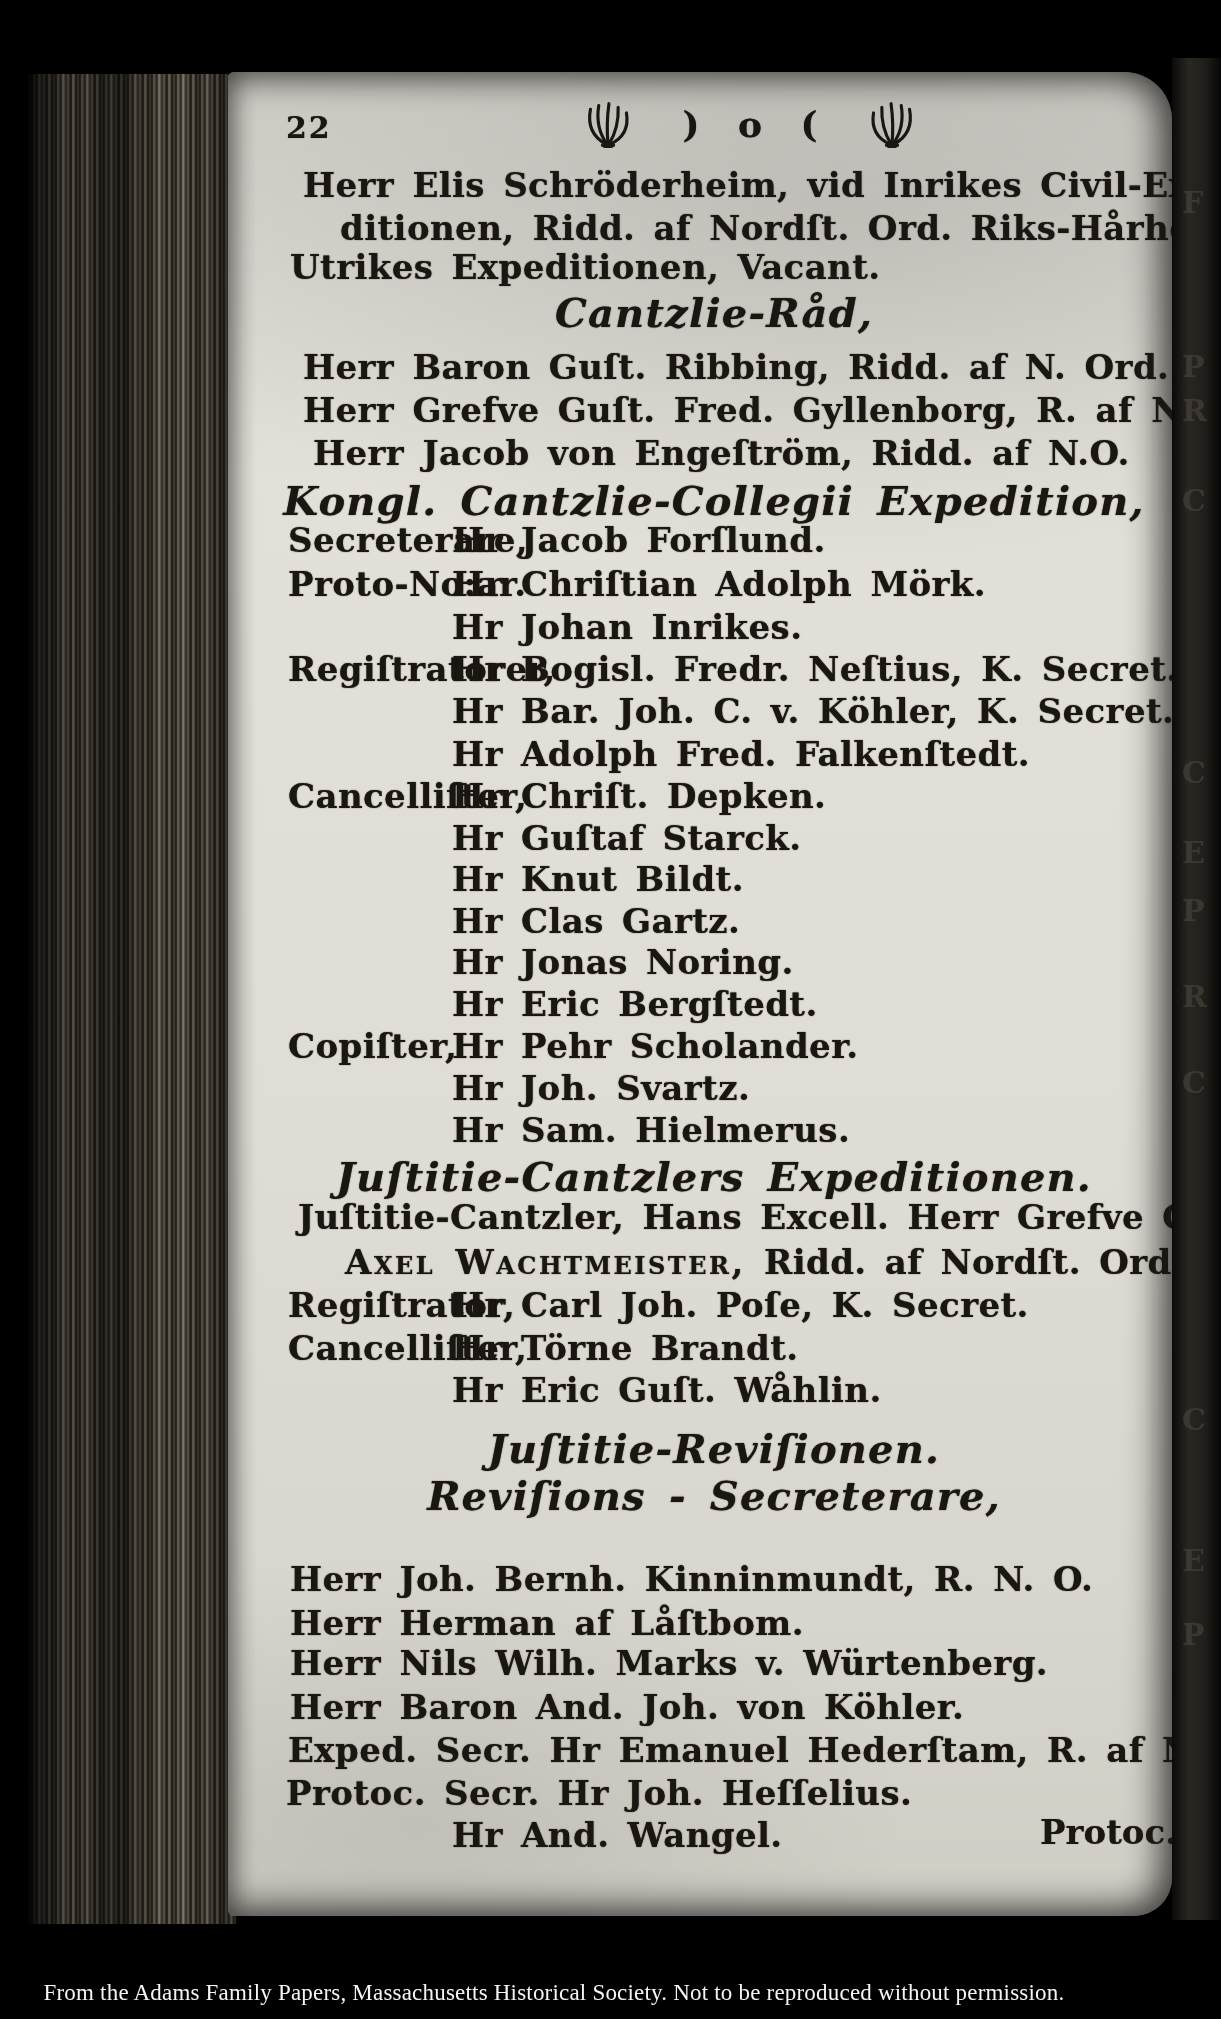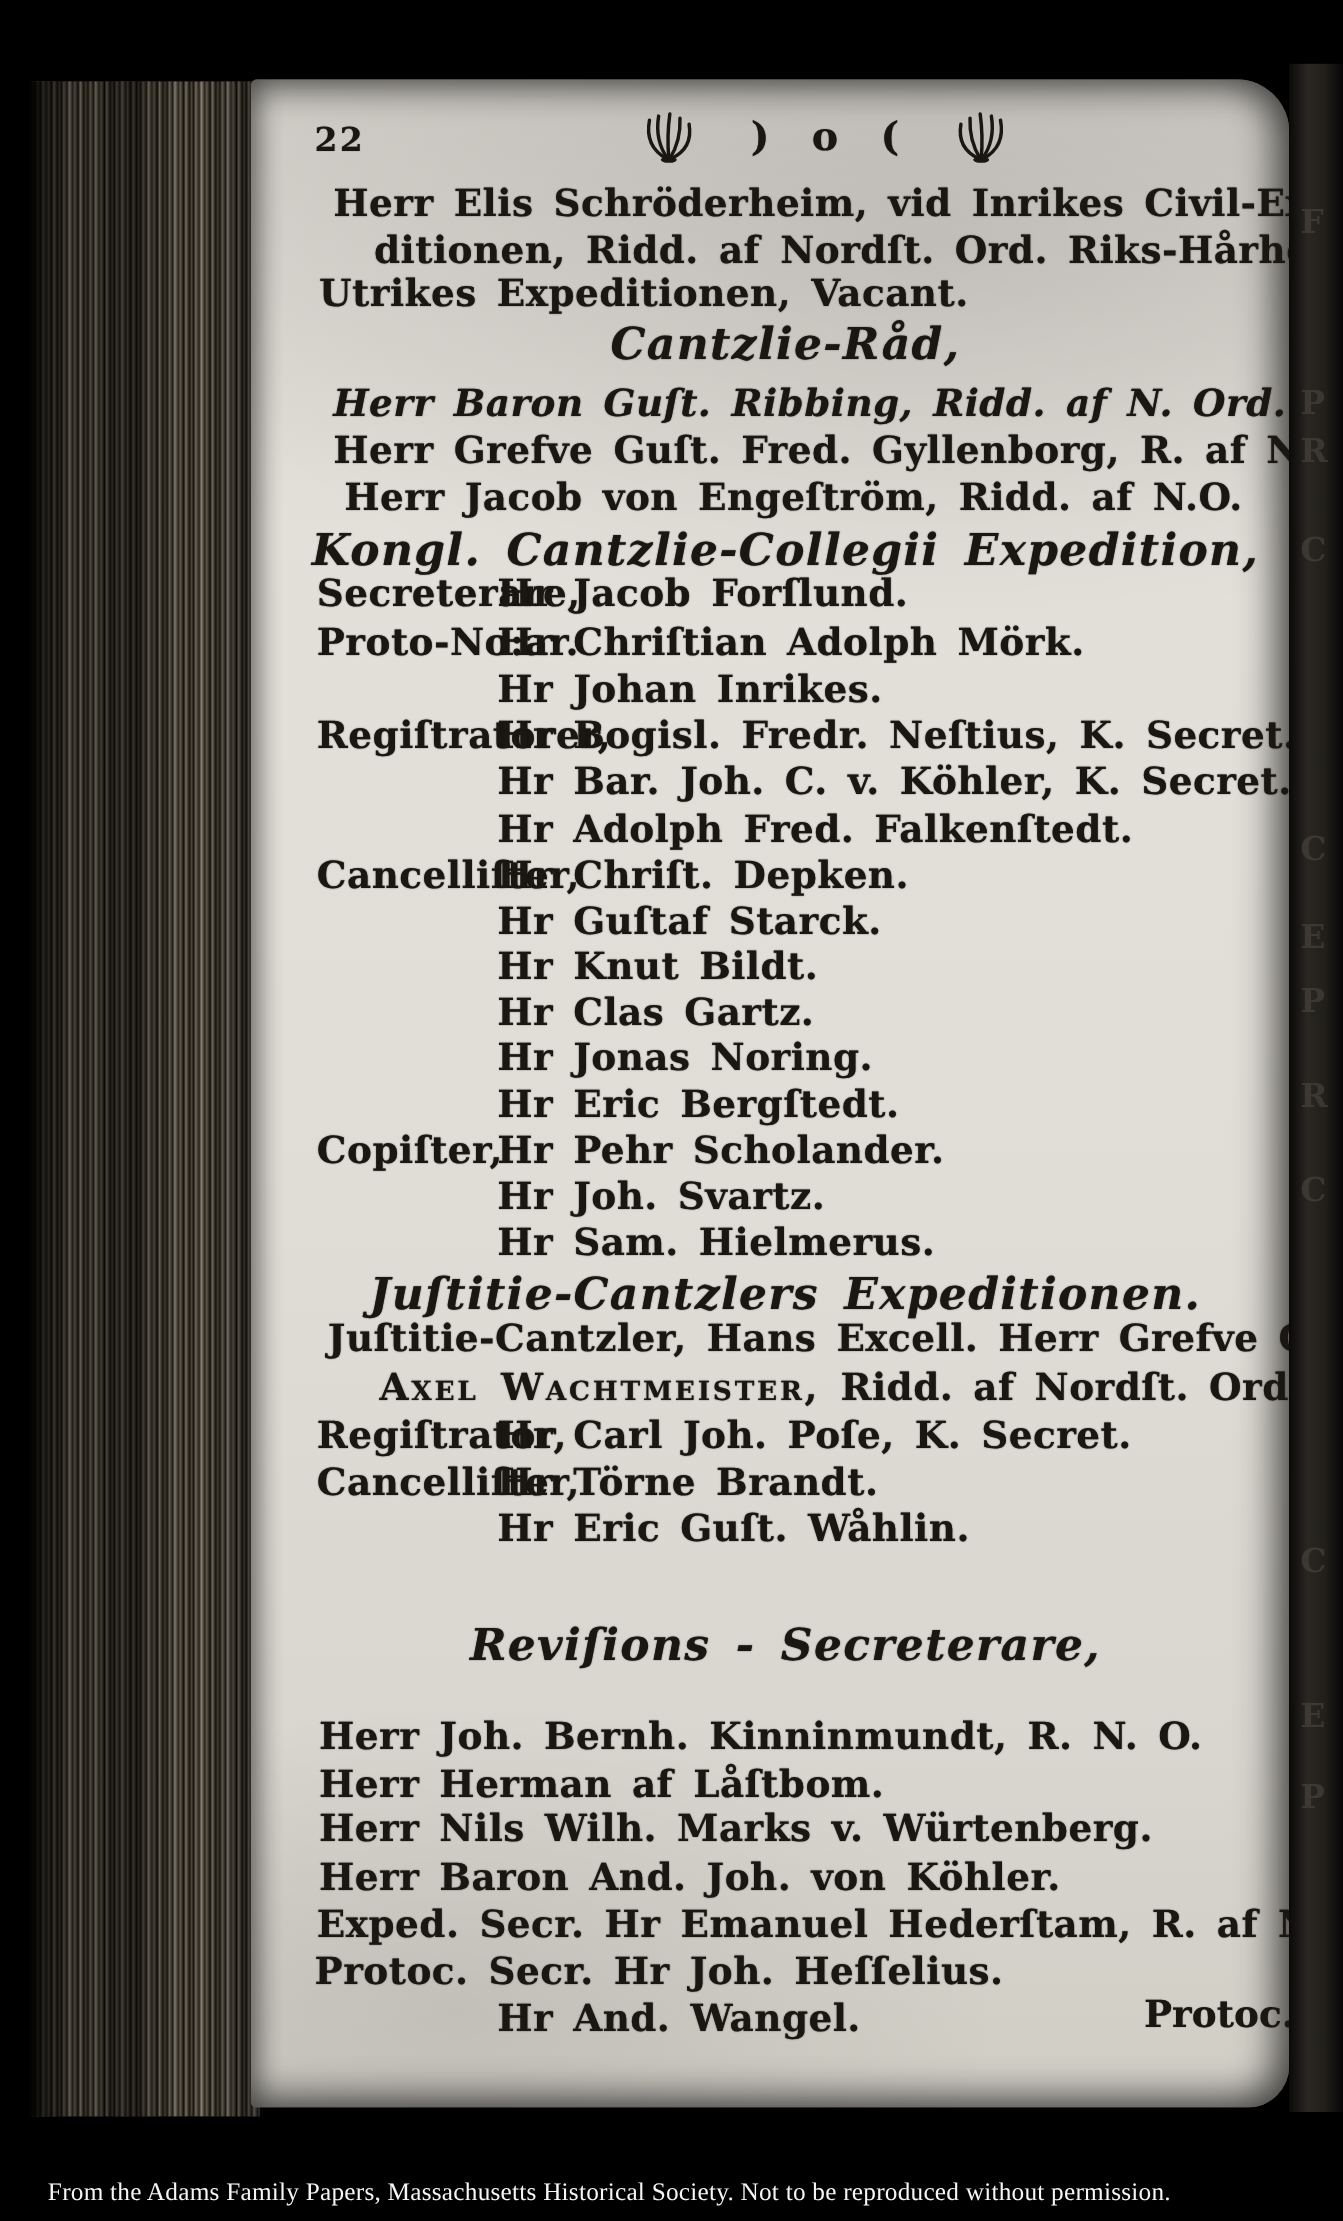--- a/index.html
+++ b/index.html
@@ -92,21 +92,21 @@
 <div class="stage">
 
   <div class="book-edge"></div>
 
   <div class="page">
 
   <div class="ln" style="top: 96px; left: 75px;">Herr Elis Schröderheim, vid Inrikes Civil-Expe-</div>
       <div class="ln" style="top: 139px; left: 112px;">ditionen, Ridd. af Nordſt. Ord. Riks-Hårhold,</div>
       <div class="ln" style="top: 178px; left: 62px;">Utrikes Expeditionen, Vacant.</div>
       <div class="ln heading" style="top: 220px; left: 26px;">Cantzlie-Råd,</div>
-      <div class="ln" style="top: 278px; left: 75px; font-style: italic;">Herr Baron Guſt. Ribbing, Ridd. af N. Ord.</div>
+      <div class="ln" style="top: 278px; left: 75px;">Herr Baron Guſt. Ribbing, Ridd. af N. Ord.</div>
       <div class="ln" style="top: 321px; left: 75px;">Herr Grefve Guſt. Fred. Gyllenborg, R. af N.O.</div>
       <div class="ln" style="top: 364px; left: 85px;">Herr Jacob von Engeſtröm, Ridd. af N.O.</div>
       <div class="ln heading" style="top: 408px; left: 26px;">Kongl. Cantzlie-Collegii Expedition,</div>
       <div class="ln" style="top: 451px; left: 60px;"><span>Secreterare,</span><span style="position: absolute; left: 164px; white-space: nowrap;">Hr Jacob Forſlund.</span></div>
       <div class="ln" style="top: 495px; left: 60px;"><span>Proto-No:ar.</span><span style="position: absolute; left: 164px; white-space: nowrap;">Hr Chriſtian Adolph Mörk.</span></div>
       <div class="ln" style="top: 538px; left: 224px;">Hr Johan Inrikes.</div>
       <div class="ln" style="top: 580px; left: 60px;"><span>Regiſtratorer,</span><span style="position: absolute; left: 164px; white-space: nowrap;">Hr Bogisl. Fredr. Neſtius, K. Secret.</span></div>
       <div class="ln" style="top: 622px; left: 224px;">Hr Bar. Joh. C. v. Köhler, K. Secret.</div>
       <div class="ln" style="top: 665px; left: 224px;">Hr Adolph Fred. Falkenſtedt.</div>
       <div class="ln" style="top: 707px; left: 60px;"><span>Cancelliſter,</span><span style="position: absolute; left: 164px; white-space: nowrap;">Hr Chriſt. Depken.</span></div>
@@ -117,20 +117,21 @@
       <div class="ln" style="top: 915px; left: 224px;">Hr Eric Bergſtedt.</div>
       <div class="ln" style="top: 957px; left: 60px;"><span>Copiſter,</span><span style="position: absolute; left: 164px; white-space: nowrap;">Hr Pehr Scholander.</span></div>
       <div class="ln" style="top: 999px; left: 224px;">Hr Joh. Svartz.</div>
       <div class="ln" style="top: 1041px; left: 224px;">Hr Sam. Hielmerus.</div>
       <div class="ln heading" style="top: 1084px; left: 26px;">Juſtitie-Cantzlers Expeditionen.</div>
       <div class="ln" style="top: 1128px; left: 70px;"><span>Juſtitie-Cantzler, Hans Excell. Herr Grefve </span><span class="sc">Carl</span></div>
       <div class="ln" style="top: 1173px; left: 117px;"><span class="sc">Axel Wachtmeister,</span><span> Ridd. af Nordſt. Ord.</span></div>
       <div class="ln" style="top: 1216px; left: 60px;"><span>Regiſtrator,</span><span style="position: absolute; left: 164px; white-space: nowrap;">Hr Carl Joh. Poſe, K. Secret.</span></div>
       <div class="ln" style="top: 1259px; left: 60px;"><span>Cancelliſter,</span><span style="position: absolute; left: 164px; white-space: nowrap;">Hr Törne Brandt.</span></div>
       <div class="ln" style="top: 1301px; left: 224px;">Hr Eric Guſt. Wåhlin.</div>
+      <div class="ln heading" style="top: 1356px; left: 26px;">Juſtitie-Reviſionen.</div>
       <div class="ln heading" style="top: 1403px; left: 26px;">Reviſions - Secreterare,</div>
       <div class="ln" style="top: 1490px; left: 62px;">Herr Joh. Bernh. Kinninmundt, R. N. O.</div>
       <div class="ln" style="top: 1534px; left: 62px;">Herr Herman af Låſtbom.</div>
       <div class="ln" style="top: 1574px; left: 62px;">Herr Nils Wilh. Marks v. Würtenberg.</div>
       <div class="ln" style="top: 1618px; left: 62px;">Herr Baron And. Joh. von Köhler.</div>
       <div class="ln" style="top: 1661px; left: 60px;">Exped. Secr. Hr Emanuel Hederſtam, R. af N. O.</div>
       <div class="ln" style="top: 1704px; left: 58px;">Protoc. Secr. Hr Joh. Heſſelius.</div>
       <div class="ln" style="top: 1746px; left: 224px;">Hr And. Wangel.</div>
     </div>
 

